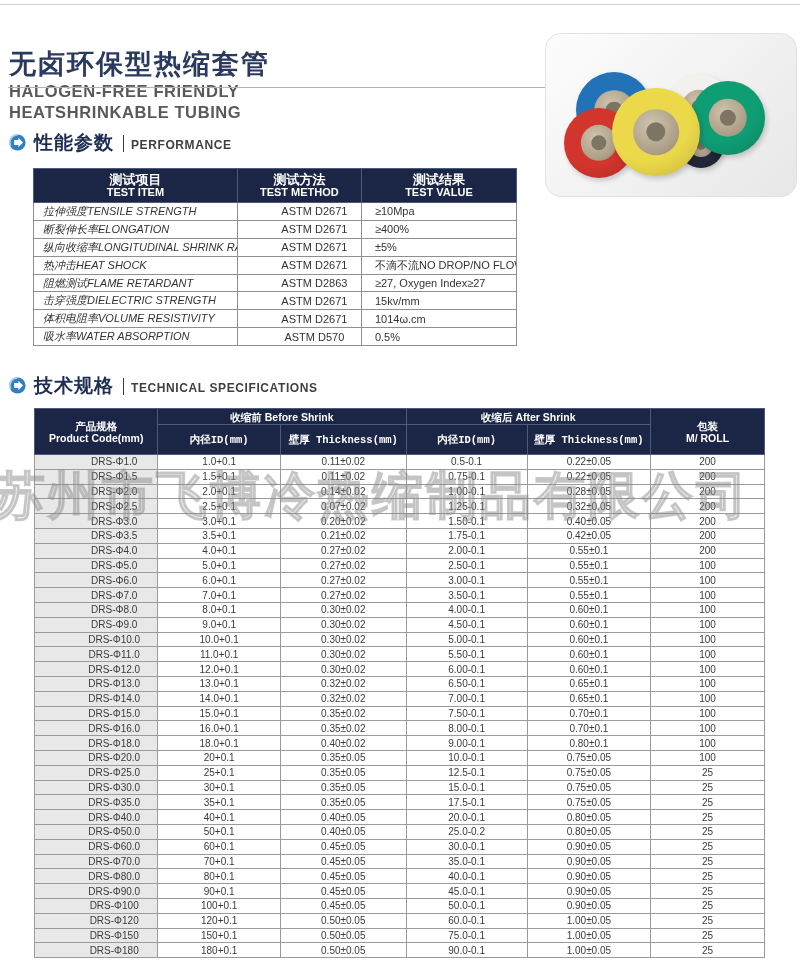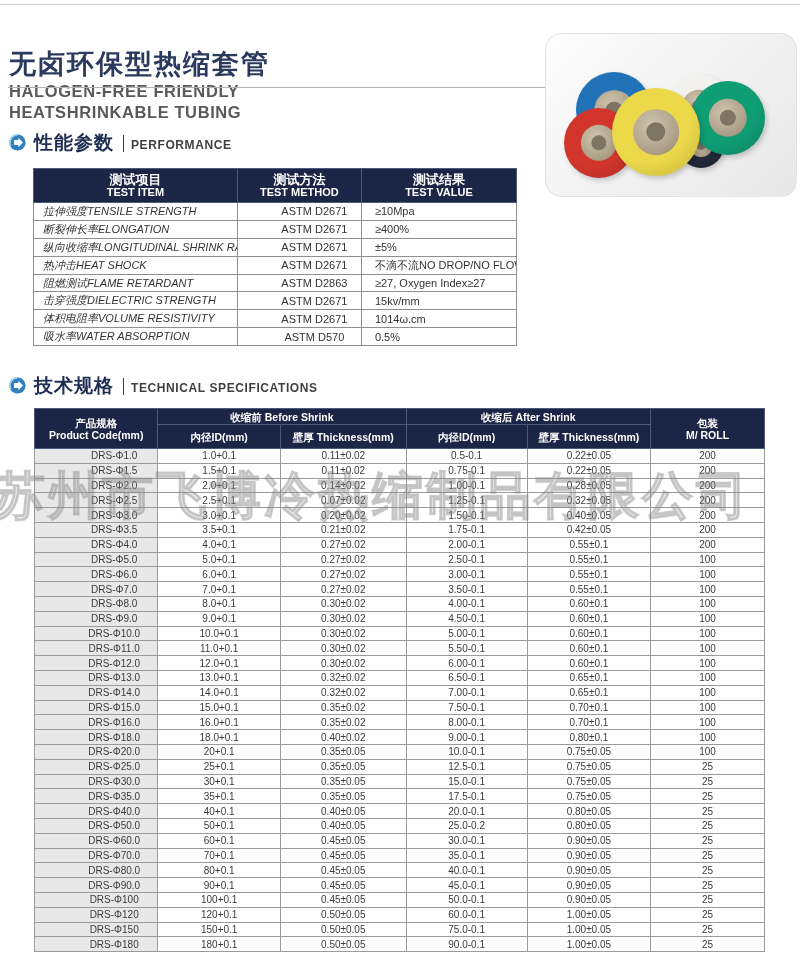--- a/index.html
+++ b/index.html
@@ -57,21 +57,21 @@
     vertical-align:middle;white-space:nowrap;overflow:hidden;padding-left:30px;
   }
   .perf-table td.c-item{text-align:left;padding-left:9px;font-style:italic;}
   .perf-table td.c-method{text-align:center;}
   .perf-table td.c-value{text-align:left;padding-left:13px;}
 
   
   .spec-table{position:absolute;left:34px;top:408px;width:731px;border:1px solid #777;}
   .spec-table th{font-size:10.5px;}
   .spec-table .h1{height:16px;}
-  .spec-table .h2{height:24px;}
+  .spec-table .h2{height:30px;font-family:Liberation Mono, monospace;}
   .spec-table .thead-cell .cn,.spec-table .thead-cell .en{font-size:10.5px;line-height:12px;}
   .spec-table td{
     height:13.8px;font-size:10px;color:#3a3a3a;text-align:center;vertical-align:middle;
     border:1px solid #9a9a9a;background:#ffffff;white-space:nowrap;overflow:hidden;
   }
   .spec-table td.c-code{background:#e8e8e8;padding-left:36px;}
 
   
   .watermark{
     position:absolute;left:-6px;top:462px;width:820px;

